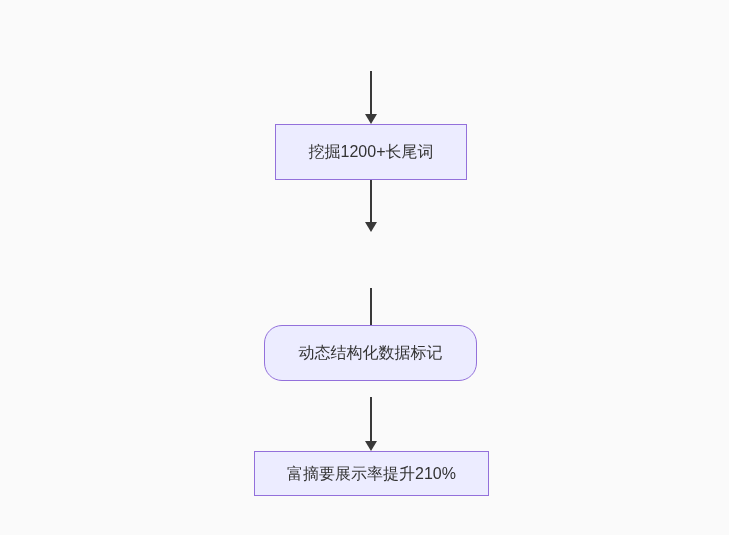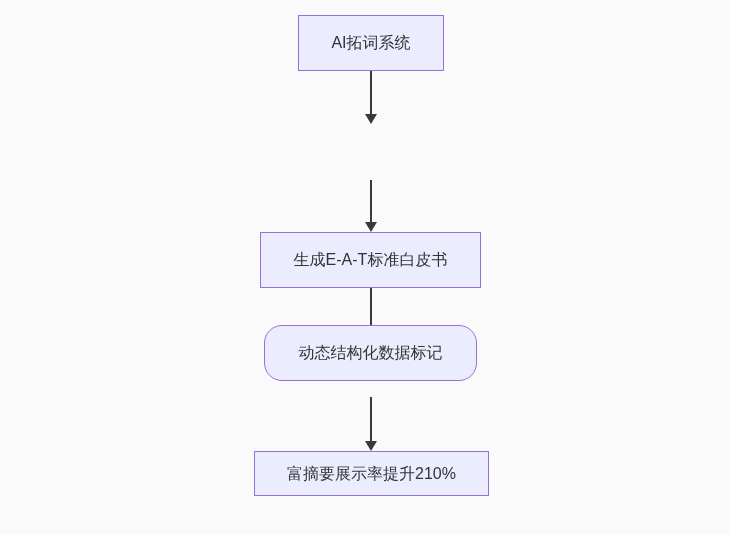--- a/index.html
+++ b/index.html
@@ -62,38 +62,35 @@
     border-left: 6px solid transparent;
     border-right: 6px solid transparent;
     border-top: 10px solid var(--arrow-color, #393939);
   }
 </style>
 </head>
 <body>
 
 <div class="canvas">
 
-  <div class="flow-node node-0">
-    <span>AI拓词系统</span>
-  </div>
 
   <div class="flow-arrow arrow-0">
     <div class="arrow-line"></div>
     <div class="arrow-head"></div>
   </div>
 
+  <div class="flow-node node-1">
+    <span>挖掘1200+长尾词</span>
+  </div>
 
   <div class="flow-arrow arrow-1">
     <div class="arrow-line"></div>
     <div class="arrow-head"></div>
   </div>
 
-  <div class="flow-node node-2">
-    <span>生成E-A-T标准白皮书</span>
-  </div>
 
   <div class="flow-arrow arrow-2">
     <div class="arrow-line"></div>
     <div class="arrow-head"></div>
   </div>
 
   <div class="flow-node node-3">
     <span>动态结构化数据标记</span>
   </div>
 

